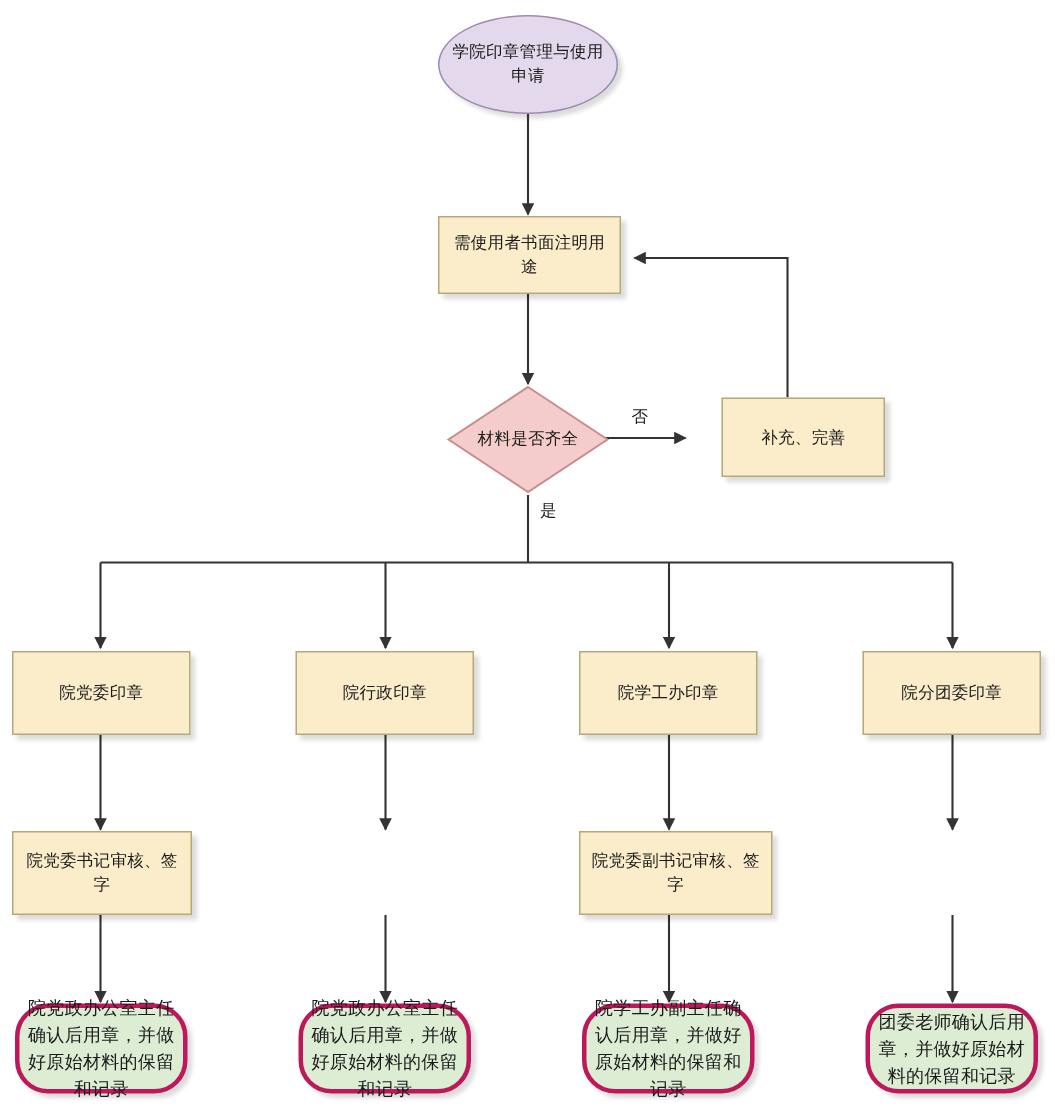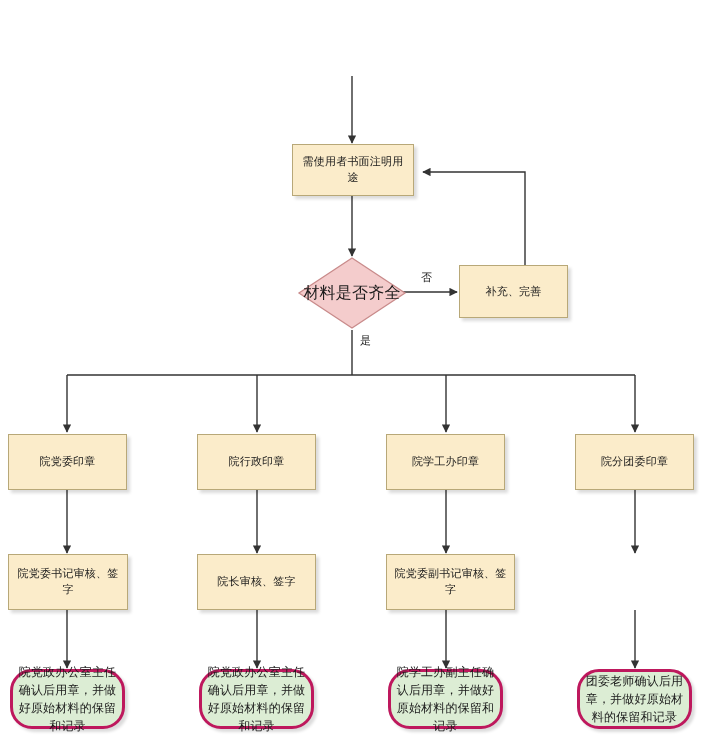--- a/index.html
+++ b/index.html
@@ -57,21 +57,21 @@
   }
   .diamond-shape {
     position: absolute;
     left: 0; top: 0;
     width: 100%;
     height: 100%;
   }
   .diamond-label {
     position: relative;
     z-index: 2;
-    font-size: 16px;
+    font-size: 11px;
     text-align: center;
   }
   .edge-label {
     position: absolute;
     font-size: 11px;
     color: #1a1a1a;
     white-space: nowrap;
   }
   .connectors {
     position: absolute;
@@ -115,33 +115,36 @@
       <path d="M 446 490 L 446 553"></path>
       <path d="M 635 490 L 635 553"></path>
 
       <path d="M 67 610 L 67 668"></path>
       <path d="M 257 610 L 257 668"></path>
       <path d="M 446 610 L 446 668"></path>
       <path d="M 635 610 L 635 668"></path>
     </g>
   </svg>
 
+  <div class="node node-terminator" style="left:292px; top:10px; width:120px; height:66px;">
+    <span>学院印章管理与使用申请</span>
+  </div>
 
   <div class="node node-process" style="left:292px; top:144px; width:122px; height:52px;">
     <span>需使用者书面注明用途</span>
   </div>
 
   <div class="node node-decision" style="left:297px; top:256px; width:110px; height:74px;">
     <svg class="diamond-shape" viewBox="0 0 110 74" xmlns="http://www.w3.org/2000/svg">
       <polygon points="55,2 108,37 55,72 2,37" fill="#f4cccc" stroke="#c98b8b" stroke-width="1.3"></polygon>
     </svg>
     <span class="diamond-label">材料是否齐全</span>
   </div>
 
-  <div class="node node-process" style="left:459px; top:265px; width:109px; height:53px;">
+  <div class="node node-process" style="left:481px; top:265px; width:109px; height:53px;">
     <span>补充、完善</span>
   </div>
 
   <div class="edge-label" style="left:421px; top:270px;">否</div>
   <div class="edge-label" style="left:360px; top:333px;">是</div>
 
   <div class="node node-process" style="left:197px; top:434px; width:119px; height:56px;">
     <span>院行政印章</span>
   </div>
   <div class="node node-process" style="left:8px; top:434px; width:119px; height:56px;">
@@ -150,23 +153,20 @@
   <div class="node node-process" style="left:386px; top:434px; width:119px; height:56px;">
     <span>院学工办印章</span>
   </div>
   <div class="node node-process" style="left:575px; top:434px; width:119px; height:56px;">
     <span>院分团委印章</span>
   </div>
 
   <div class="node node-process" style="left:8px; top:554px; width:120px; height:56px;">
     <span>院党委书记审核、签字</span>
   </div>
-  <div class="node node-process" style="left:197px; top:554px; width:119px; height:56px;">
-    <span>院长审核、签字</span>
-  </div>
   <div class="node node-process" style="left:386px; top:554px; width:129px; height:56px;">
     <span>院党委副书记审核、签字</span>
   </div>
 
   <div class="node node-rounded" style="left:10px; top:669px; width:115px; height:60px;">
     <span>院党政办公室主任确认后用章，并做好原始材料的保留和记录</span>
   </div>
   <div class="node node-rounded" style="left:199px; top:669px; width:115px; height:60px;">
     <span>院党政办公室主任确认后用章，并做好原始材料的保留和记录</span>
   </div>

